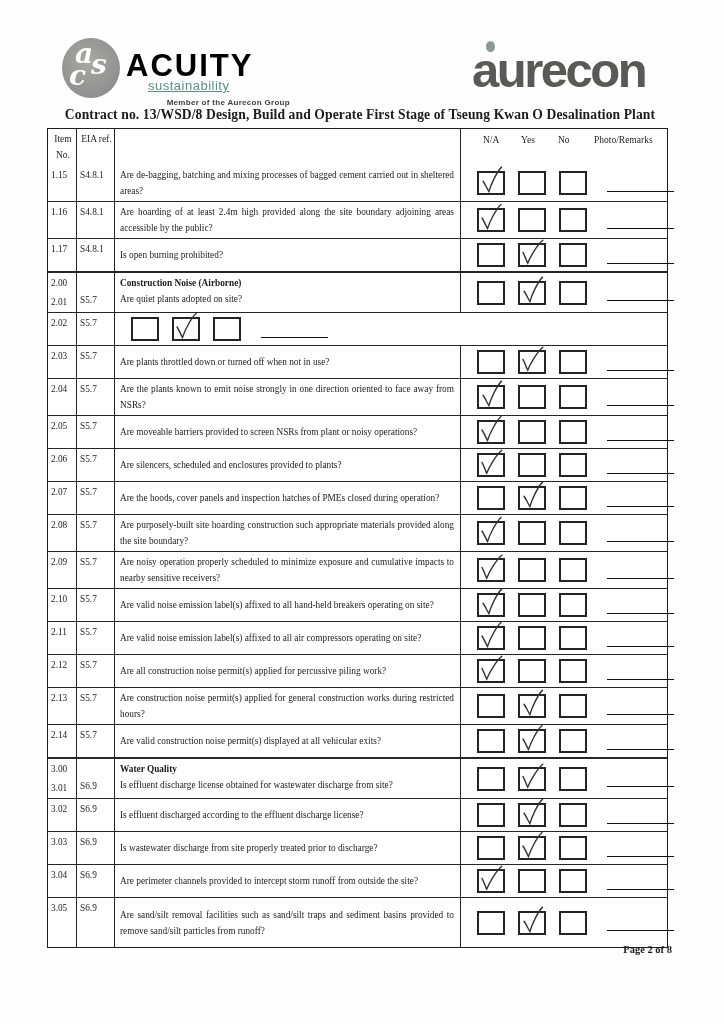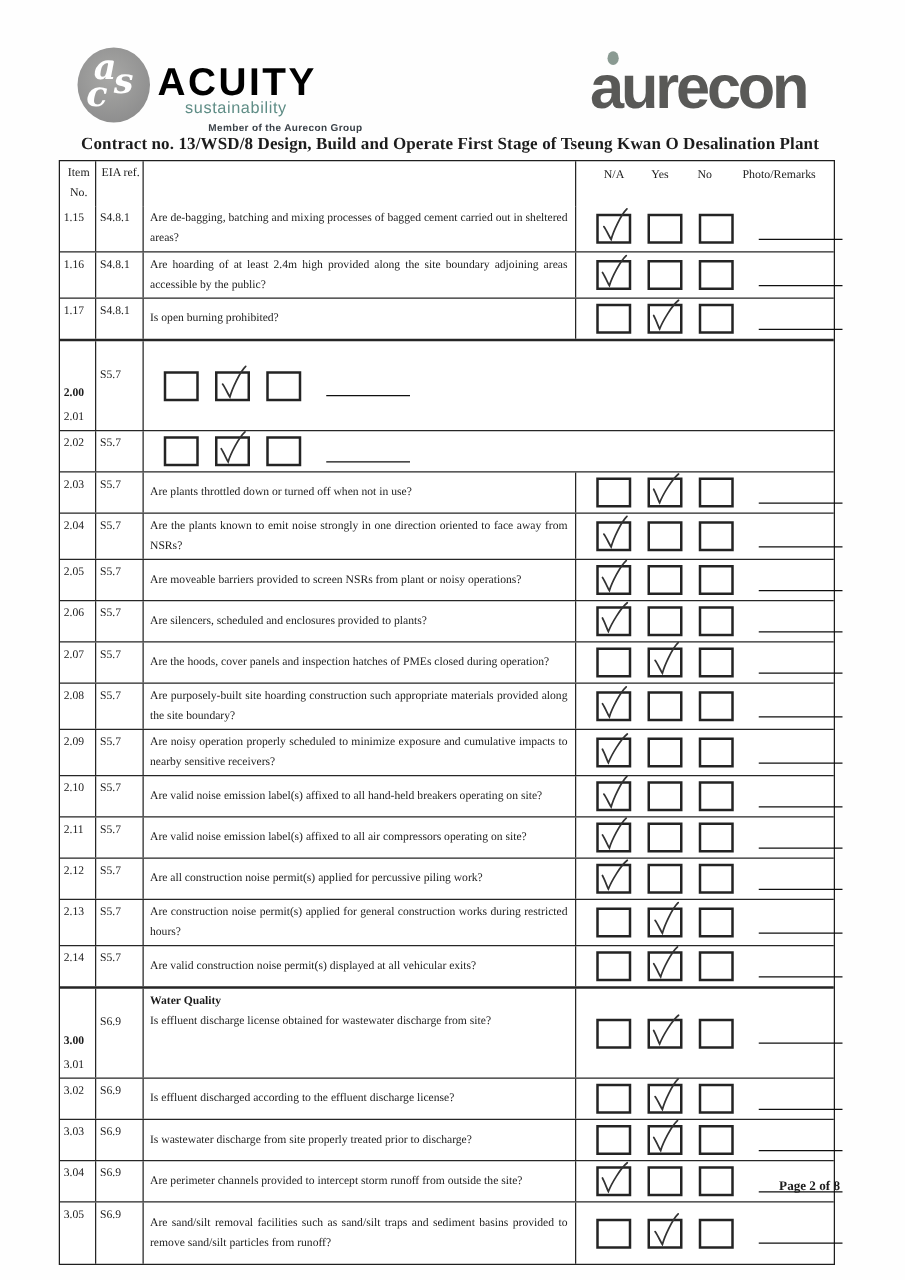--- a/index.html
+++ b/index.html
@@ -23,21 +23,21 @@
   .monogram .m-c{left:7px;top:24px;font-size:28px;}
   .monogram .m-s{left:29px;top:13px;font-size:28px;}
   .acuity .brand{
     position:absolute;left:66px;top:12px;
     font-family:"Liberation Sans","DejaVu Sans",sans-serif;
     font-size:31px;font-weight:bold;letter-spacing:2px;color:#000000;
   }
   .acuity .subbrand{
     position:absolute;left:88px;top:42px;
     font-family:"Liberation Sans","DejaVu Sans",sans-serif;
-    font-size:13px;color:#5f8d86;letter-spacing:.5px;
+    font-size:13px;color:#5f8d86;letter-spacing:.5px;text-decoration:underline;
   }
   .acuity .tagline{
     position:absolute;left:10px;top:62px;width:220px;
     font-family:"Liberation Sans","DejaVu Sans",sans-serif;
     font-size:8px;font-weight:bold;color:#3a4148;letter-spacing:.3px;text-align:right;
   }
 
   
   .aurecon{position:absolute;left:472px;top:46px;height:60px;}
   .aurecon .word{
@@ -73,21 +73,21 @@
     padding:2px 1px 2px 3px;display:flex;flex-direction:column;
   }
   .section-row .col-eia{padding-top:19px;}
   .col-q{
     flex:1;border-right:1.5px solid #262626;padding:2px 6px 2px 5px;
     display:flex;flex-direction:column;justify-content:center;text-align:justify;
   }
   .section-row .col-q{justify-content:flex-start;}
   .sec-title{font-weight:bold;text-align:left;}
   .item-sub{margin-top:3px;}
-  .section-row .item-main{font-weight:bold;margin-top:32px;}
+  .section-row .item-main{font-weight:normal;}
   .col-checks{
     width:206px;flex:none;display:flex;align-items:center;
     padding-left:16px;box-sizing:border-box;position:relative;
   }
   .box{
     width:24px;height:20px;flex:none;border:2px solid #242424;
     position:relative;background:#fff;
   }
   .box + .box{margin-left:13px;}
   .remark{
@@ -239,20 +239,24 @@
     </div>
   </div>
         <div class="trow section-row">
     <div class="c col-item">
       <span class="item-main">2.00</span>
       <span class="item-sub">2.01</span>
     </div>
     <div class="c col-eia">
       <span>S5.7</span>
     </div>
+    <div class="c col-q">
+      <div class="sec-title">Construction Noise (Airborne)</div>
+      <div class="q-text">Are quiet plants adopted on site?</div>
+    </div>
     <div class="c col-checks">
       <span class="box b-na">
         
       </span>
       <span class="box b-yes checked">
         <svg class="check" viewBox="0 0 30 32">
           <path d="M6 17 C8 20 10.5 26 11.5 27.5 C13.5 21 20 8 25 3.5" stroke="#333" stroke-width="1.4" fill="none" stroke-linecap="round"></path>
         </svg>
       </span>
       <span class="box b-no">

